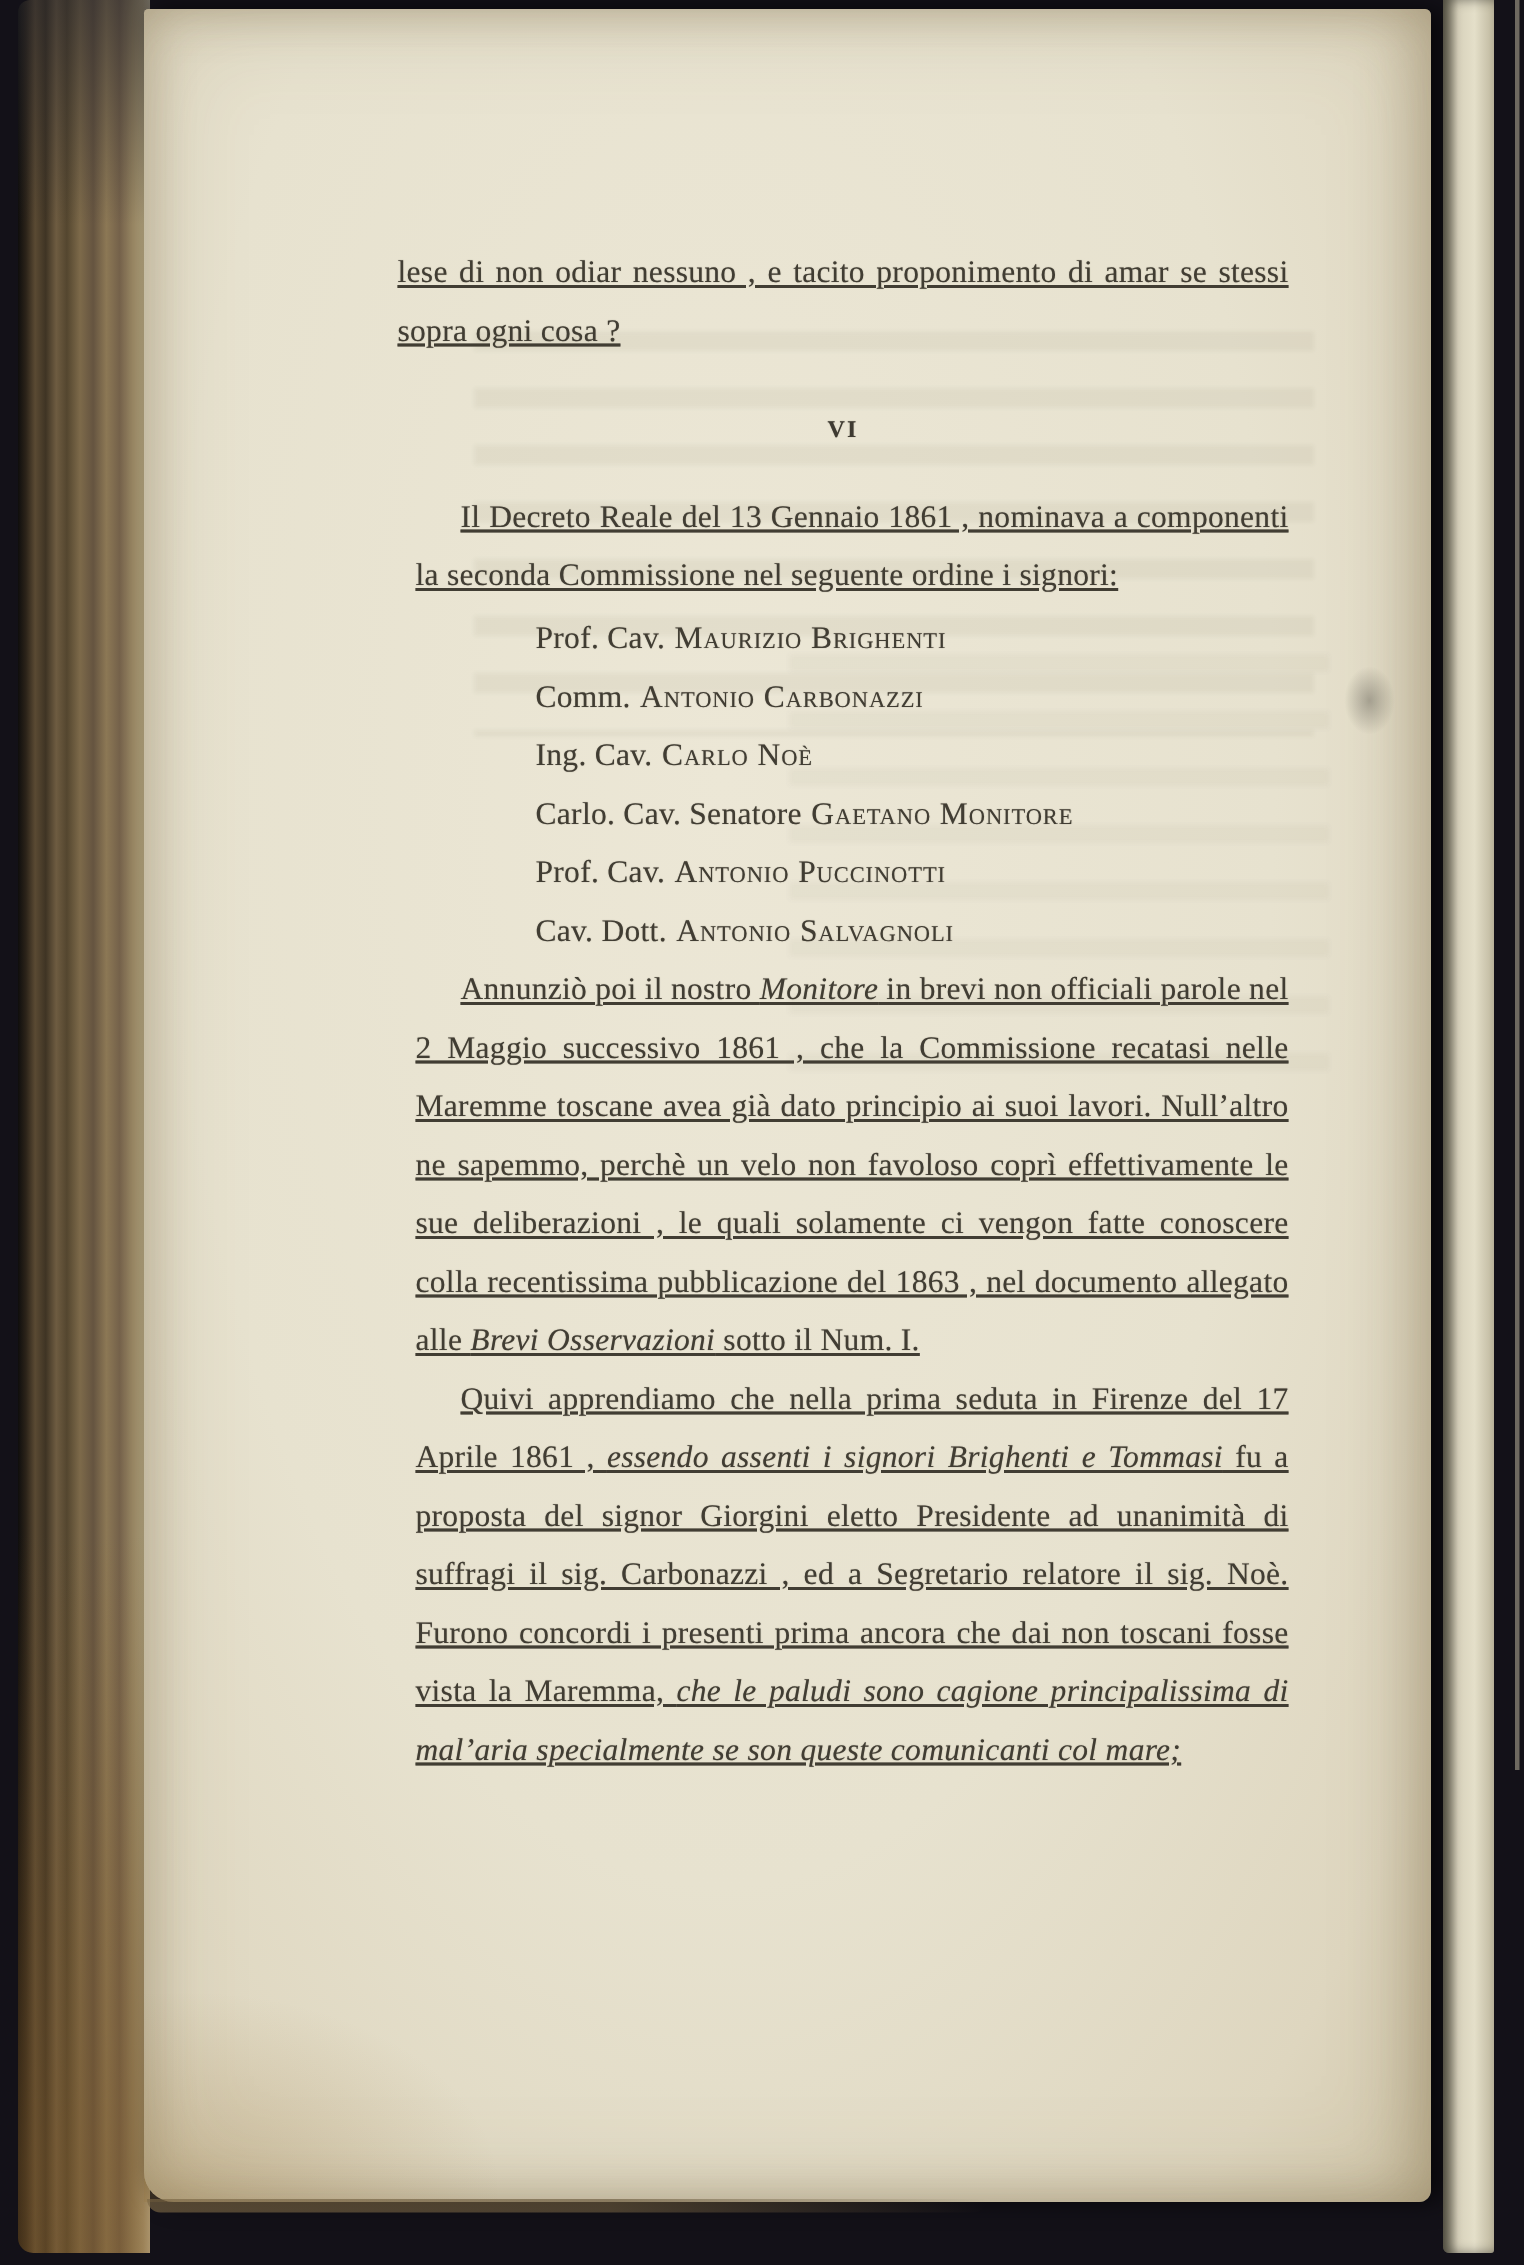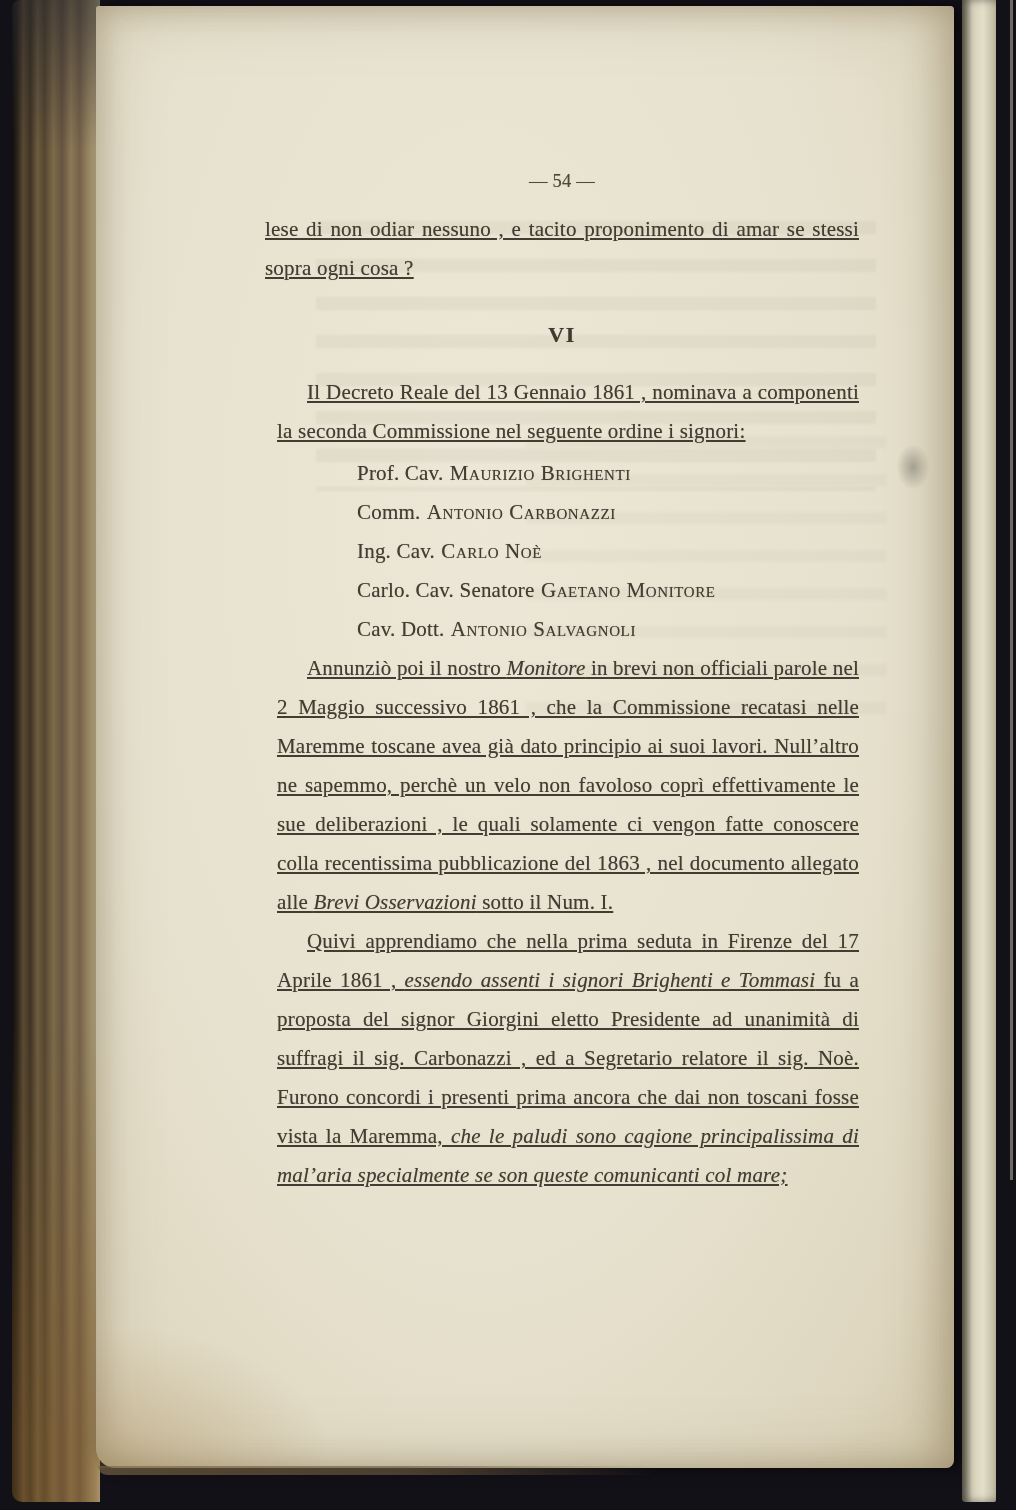--- a/index.html
+++ b/index.html
@@ -117,21 +117,21 @@
     margin: 0 0 9px 0;
   }
   .para {
     margin: 0;
     text-align: justify;
     text-decoration: underline;
   }
   .indent { text-indent: 30px; margin-left: 12px; }
   .section-heading {
     text-align: center;
-    font-size: 22px;
+    font-size: 16px;
     font-weight: bold;
     letter-spacing: 1.5px;
     margin: 27px 0 19px 0;
     color: #3e3a31;
   }
   .commission {
     padding-left: 92px;
     margin: 3px 0 0 0;
   }
   .commission .row { white-space: nowrap; }
@@ -148,33 +148,33 @@
 <div class="left-stack"></div>
 
 <div class="page">
   <div class="bleed-top"></div>
   <div class="bleed-mid"></div>
   <div class="stain-spot"></div>
   <div class="stain-corner"></div>
 
   <div class="text-block">
 
-    <div class="page-number">— 54 —</div>
 
     <p class="para">lese di non odiar nessuno , e tacito proponimento di amar se stessi sopra ogni cosa ?</p>
 
     <h2 class="section-heading">VI</h2>
 
     <p class="para indent">Il Decreto Reale del 13 Gennaio 1861 , nominava a componenti la seconda Commissione nel seguente ordine i signori:</p>
 
     <div class="commission">
       <div class="row"><span class="prefix">Prof. Cav.</span><span class="sc-name">Maurizio Brighenti</span></div>
       <div class="row"><span class="prefix">Comm.</span><span class="sc-name">Antonio Carbonazzi</span></div>
       <div class="row"><span class="prefix">Ing. Cav.</span><span class="sc-name">Carlo Noè</span></div>
       <div class="row"><span class="prefix">Carlo. Cav. Senatore</span><span class="sc-name">Gaetano Monitore</span></div>
+      <div class="row"><span class="prefix">Prof. Cav.</span><span class="sc-name">Antonio Puccinotti</span></div>
       <div class="row"><span class="prefix">Cav. Dott.</span><span class="sc-name">Antonio Salvagnoli</span></div>
     </div>
 
     <p class="para indent"><span>Annunziò poi il nostro </span><em class="it">Monitore</em><span> in brevi non officiali parole nel 2 Maggio successivo 1861 , che la Commissione recatasi nelle Maremme toscane avea già dato principio ai suoi lavori. Null’altro ne sapemmo, perchè un velo non favoloso coprì effettivamente le sue deliberazioni , le quali solamente ci vengon fatte conoscere colla recentissima pubblicazione del 1863 , nel documento allegato alle </span><em class="it">Brevi Osservazioni</em><span> sotto il Num. I.</span></p>
 
     <p class="para indent"><span>Quivi apprendiamo che nella prima seduta in Firenze del 17 Aprile 1861 , </span><em class="it">essendo assenti i signori Brighenti e Tommasi</em><span> fu a proposta del signor Giorgini eletto Presidente ad unanimità di suffragi il sig. Carbonazzi , ed a Segretario relatore il sig. Noè. Furono concordi i presenti prima ancora che dai non toscani fosse vista la Maremma, </span><em class="it">che le paludi sono cagione principalissima di mal’aria specialmente se son queste comunicanti col mare;</em></p>
 
   </div>
 </div>
 

